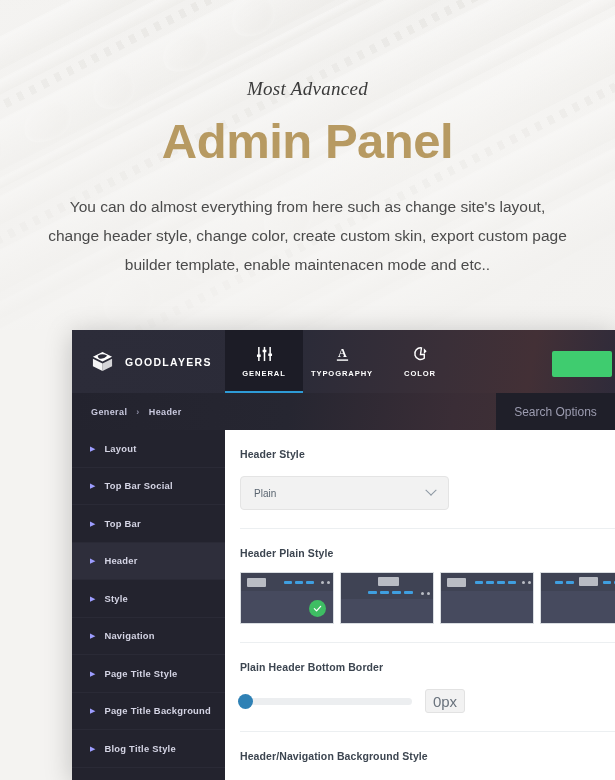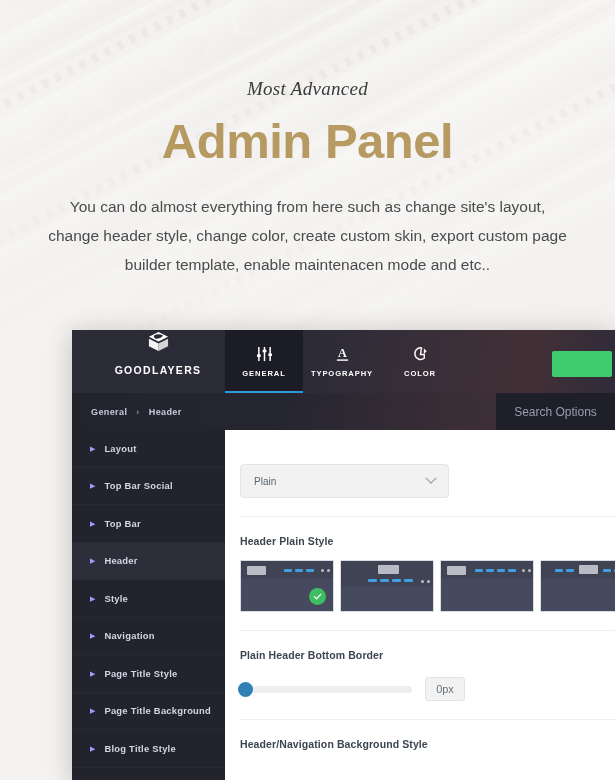--- a/index.html
+++ b/index.html
@@ -106,21 +106,20 @@
     background: linear-gradient(100deg, #2c2c39 0%, #2b2b38 42%, #3a2f38 68%, #433036 84%, #2f2b3a 100%);
     display: flex;
     align-items: stretch;
   }
   .brand {
     width: 153px;
     display: flex;
     align-items: center;
     padding-left: 19px;
     gap: 11px;
-    flex-direction: column;
   }
   .brand-mark { width: 23px; height: 23px; flex: 0 0 auto; }
   .brand-name {
     color: #fff;
     font-size: 10.5px;
     font-weight: bold;
     letter-spacing: 1.3px;
   }
   .tabs { display: flex; align-items: stretch; }
   .tab {
@@ -331,21 +330,21 @@
     background: #2f81b5;
   }
   .slider-value {
     width: 40px; height: 24px;
     background: #f2f2f2;
     border: 1px solid #e2e2e2;
     border-radius: 3px;
     display: flex;
     align-items: center;
     justify-content: center;
-    font-size: 11px;
+    font-size: 15px;
     color: #6a737d;
   }
 </style>
 </head>
 <body>
 
 <div class="hero">
   <div class="hero-texture">
     <div class="band" style="top:20px;height:30px;"></div>
     <div class="band" style="top:58px;height:14px;"></div>
@@ -483,20 +482,21 @@
       </div>
       <div class="side-item">
         <span class="caret">▶</span>
         <span class="side-label">Blog Title Style</span>
       </div>
     </div>
 
     <div class="content">
 
       <div class="field">
+        <div class="field-label">Header Style</div>
         <div class="select">
           <span>Plain</span>
           <span class="chev"></span>
         </div>
       </div>
 
       <div class="field">
         <div class="field-label">Header Plain Style</div>
         <div class="thumbs">
 

